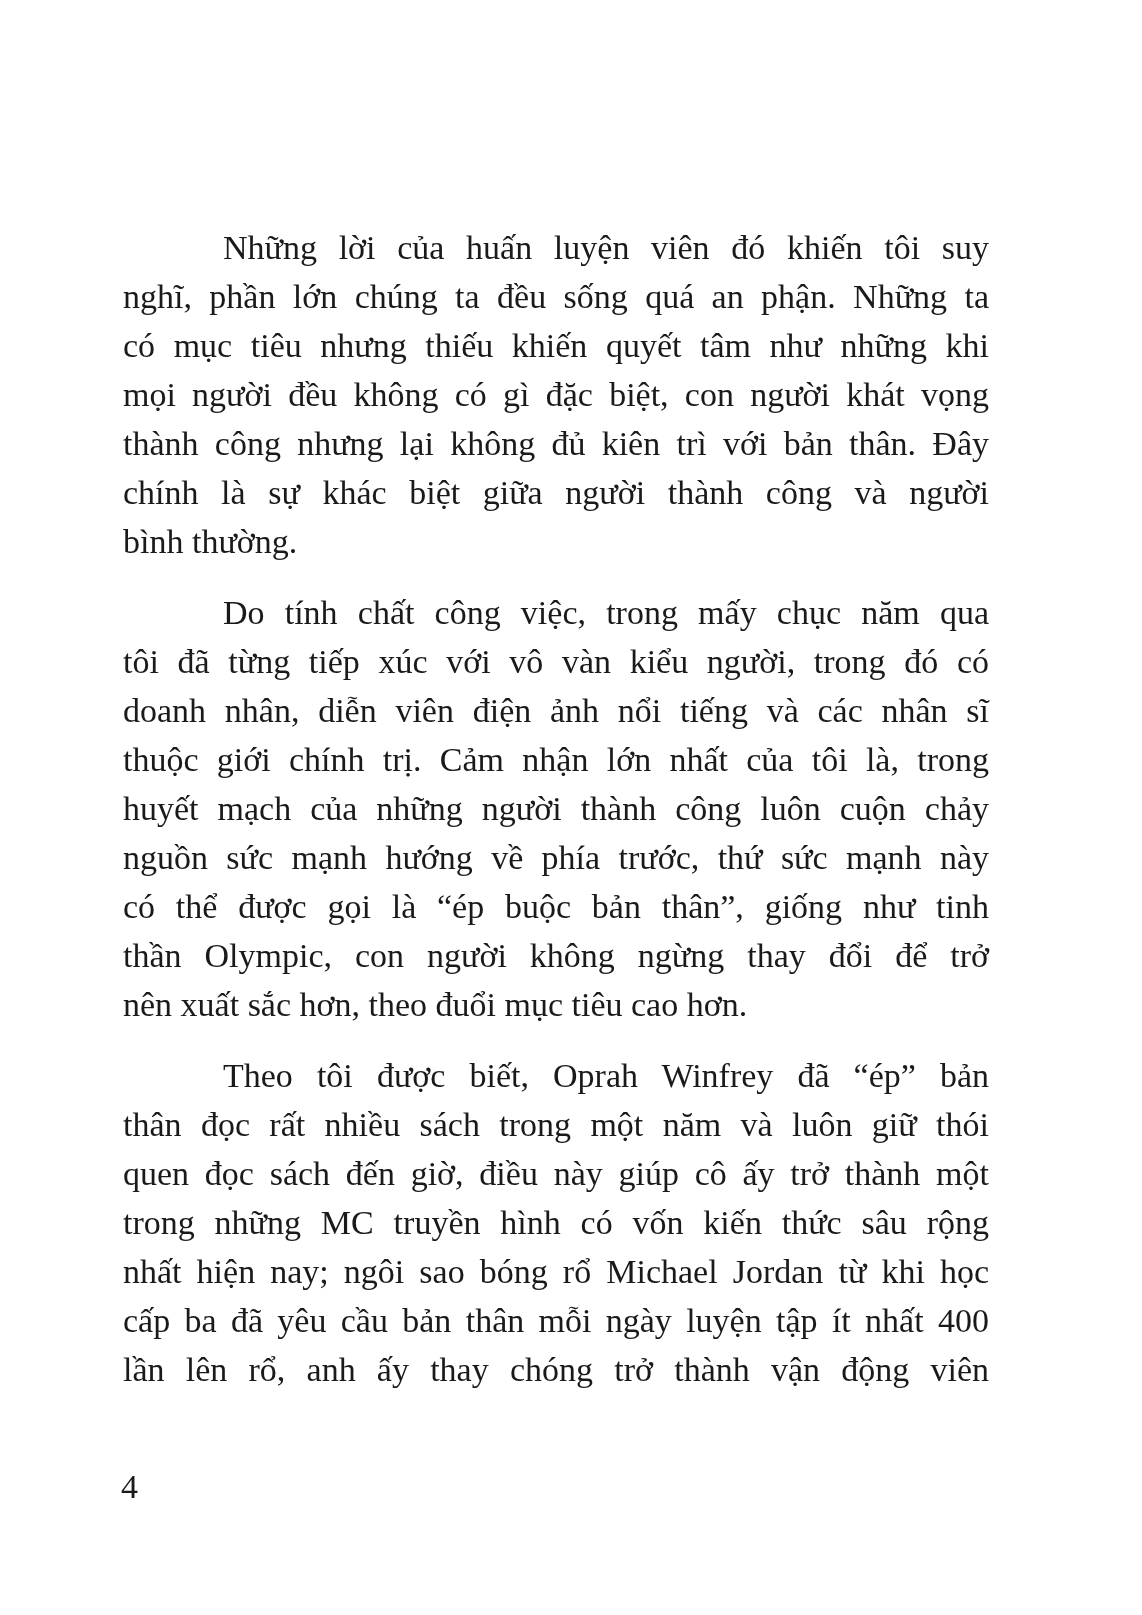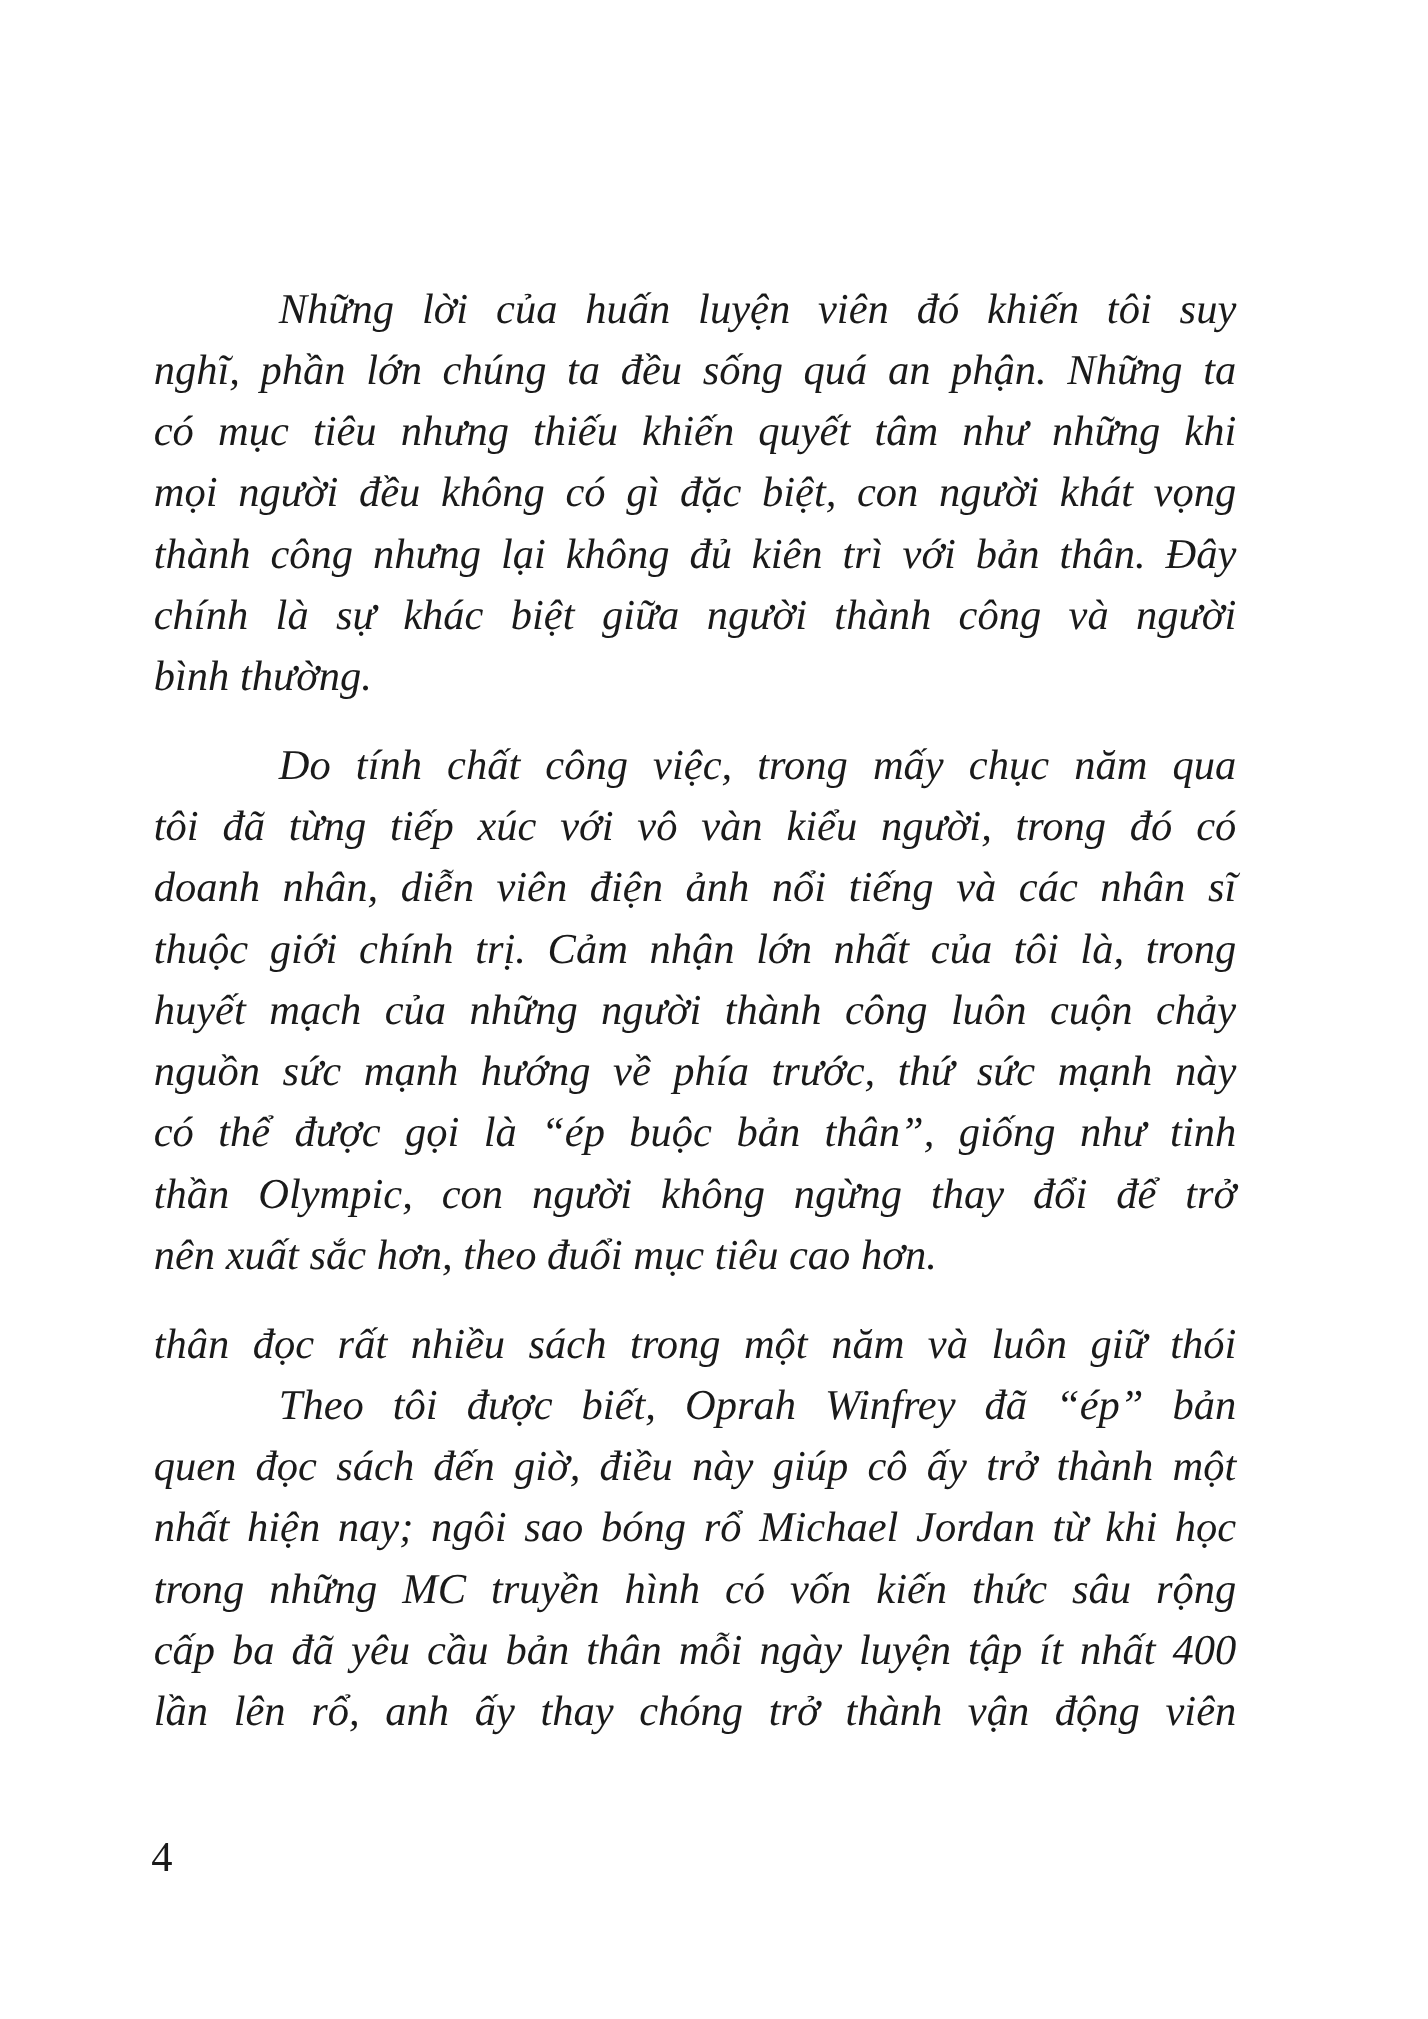--- a/index.html
+++ b/index.html
@@ -23,21 +23,20 @@
     position: absolute;
     left: 123px;
     top: 223px;
     width: 872px;
     color: var(--text-color, #1a1a1a);
     font-size: 34px;
     line-height: 49px;
   }
   .paragraph {
     margin: 0 6px 22px 0;
-    font-style: italic;
   }
   .paragraph:last-child {
     margin-bottom: 0;
   }
   .line {
     text-align: justify;
     text-align-last: justify;
     white-space: normal;
     height: 49px;
     overflow: visible;
@@ -76,23 +75,23 @@
         <div class="line">tôi đã từng tiếp xúc với vô vàn kiểu người, trong đó có</div>
         <div class="line">doanh nhân, diễn viên điện ảnh nổi tiếng và các nhân sĩ</div>
         <div class="line">thuộc giới chính trị. Cảm nhận lớn nhất của tôi là, trong</div>
         <div class="line">huyết mạch của những người thành công luôn cuộn chảy</div>
         <div class="line">nguồn sức mạnh hướng về phía trước, thứ sức mạnh này</div>
         <div class="line">có thể được gọi là “ép buộc bản thân”, giống như tinh</div>
         <div class="line">thần Olympic, con người không ngừng thay đổi để trở</div>
         <div class="line para-last">nên xuất sắc hơn, theo đuổi mục tiêu cao hơn.</div>
       </div>
       <div class="paragraph">
+        <div class="line para-first">Theo tôi được biết, Oprah Winfrey đã “ép” bản</div>
         <div class="line">thân đọc rất nhiều sách trong một năm và luôn giữ thói</div>
-        <div class="line para-first">Theo tôi được biết, Oprah Winfrey đã “ép” bản</div>
         <div class="line">quen đọc sách đến giờ, điều này giúp cô ấy trở thành một</div>
+        <div class="line">trong những MC truyền hình có vốn kiến thức sâu rộng</div>
         <div class="line">nhất hiện nay; ngôi sao bóng rổ Michael Jordan từ khi học</div>
-        <div class="line">trong những MC truyền hình có vốn kiến thức sâu rộng</div>
         <div class="line">cấp ba đã yêu cầu bản thân mỗi ngày luyện tập ít nhất 400</div>
         <div class="line">lần lên rổ, anh ấy thay chóng trở thành vận động viên</div>
       </div>
     </div>
   <div class="page-number">4</div>
 </div>
 
 </body></html>

